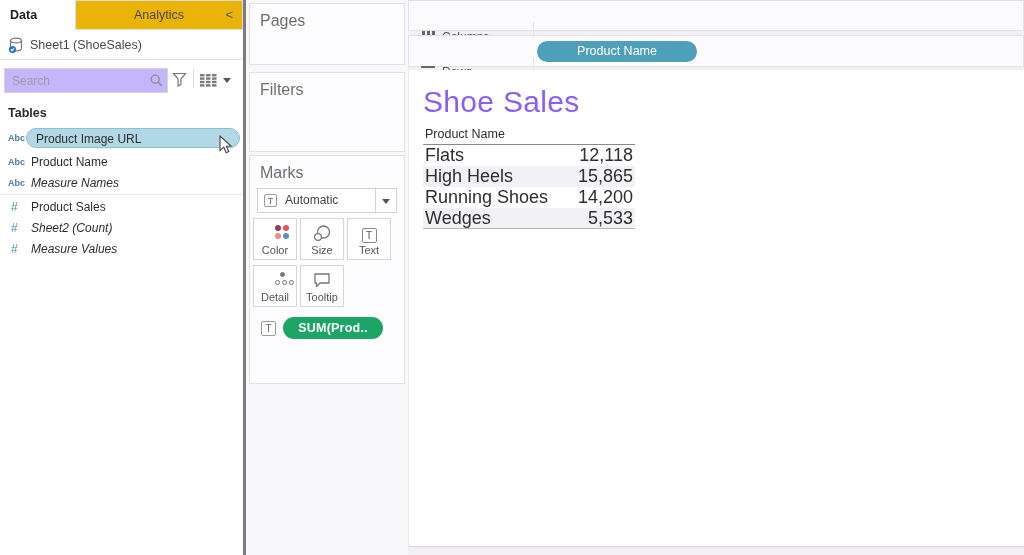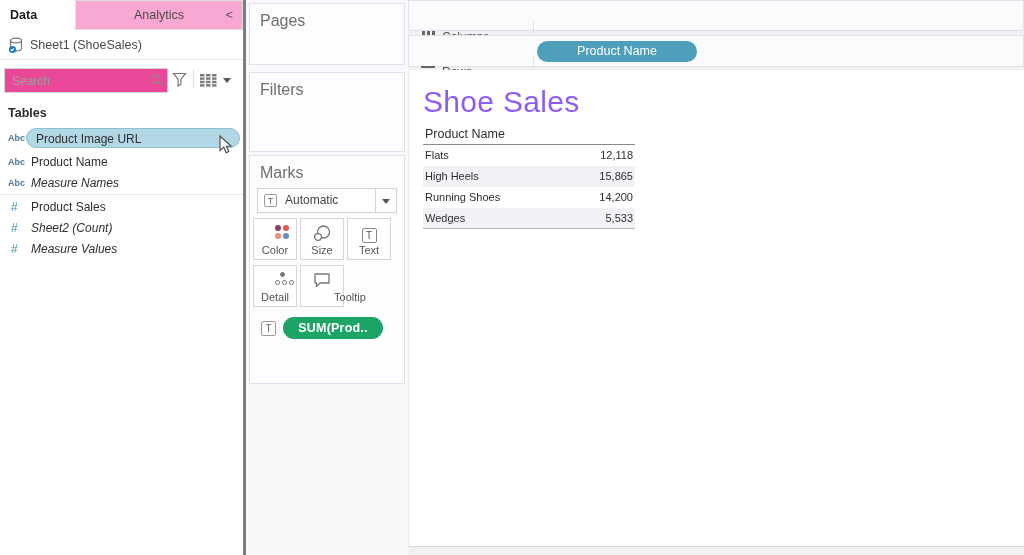--- a/index.html
+++ b/index.html
@@ -5,30 +5,30 @@
   * { margin:0; padding:0; box-sizing:border-box; }
   html,body { width:1024px; height:555px; }
   body { font-family:"Liberation Sans", sans-serif; background:#f2f0f3; overflow:hidden; }
   #app { position:relative; width:1024px; height:555px; background:#f2f0f3; }
 
   
   .left-panel { position:absolute; left:0; top:0; width:243px; height:555px; background:#ffffff; }
   .tabbar { position:absolute; left:0; top:0; width:243px; height:30px; background:#fff; }
   .tab-data { position:absolute; left:0; top:0; width:75px; height:30px; background:#fff;
               font-size:12.5px; font-weight:bold; color:#1d1d1d; line-height:30px; padding-left:10px; }
-  .tab-analytics { position:absolute; left:75px; top:0; width:168px; height:30px; background:#f9a8d4;
+  .tab-analytics { position:absolute; left:75px; top:0; width:168px; height:30px; background:#eab308;
               border:1px solid #dddcde; font-size:12.5px; color:#4a4a4a; line-height:28px; text-align:center; }
   .collapse-chevron { position:absolute; right:9px; top:0; line-height:28px; color:#555; font-size:13px; }
   .datasource-row { position:absolute; left:0; top:30px; width:243px; height:30px; border-bottom:1px solid #e5e4e6; }
   .ds-icon { position:absolute; left:8px; top:7px; }
   .ds-label { position:absolute; left:30px; top:0; line-height:30px; font-size:12.5px; color:#4a4a4a; }
 
   .search-row { position:absolute; left:0; top:60px; width:243px; height:37px; }
   .search-input { position:absolute; left:4px; top:8px; width:164px; height:25px; border:1px solid #d5d4d6;
-                  background:#ec4899; font-size:12px; color:#333; padding:0 22px 0 7px; outline:none;
+                  background:#c4b5fd; font-size:12px; color:#333; padding:0 22px 0 7px; outline:none;
                   font-family:"Liberation Sans", sans-serif; }
   .search-input::placeholder { color:#9e9e9e; }
   .search-glass { position:absolute; left:150px; top:13px; }
   .funnel-icon { position:absolute; left:172px; top:12px; }
   .search-divider { position:absolute; left:193px; top:9px; width:1px; height:19px; background:#dddddd; }
   .grid-icon { position:absolute; left:200px; top:13px; }
   .caret-down-sm { position:absolute; left:223px; top:18px; width:0; height:0;
                    border-left:4px solid transparent; border-right:4px solid transparent; border-top:5px solid #555; }
 
   .tables-heading { position:absolute; left:8px; top:106px; font-size:12.5px; font-weight:bold; color:#2b2b2b; }
@@ -63,21 +63,21 @@
   .mark-dropdown-caretbox .caret { position:absolute; left:6px; top:10px; width:0; height:0;
         border-left:4px solid transparent; border-right:4px solid transparent; border-top:5px solid #555; }
 
   .mark-btn { position:absolute; width:44px; height:42px; background:#fff; border:1px solid #d6d5d9; }
   .mark-btn-label { position:absolute; bottom:3px; width:100%; text-align:center; font-size:11px; color:#555; }
   .mark-btn-icon { position:absolute; top:6px; left:0; width:100%; height:18px; text-align:center; }
   .btn-color   { left:253px; top:218px; }
   .btn-size    { left:300px; top:218px; }
   .btn-text    { left:347px; top:218px; }
   .btn-detail  { left:253px; top:265px; }
-  .btn-tooltip { left:300px; top:265px;padding-left:28px; }
+  .btn-tooltip { left:300px; top:265px; }
 
   .color-dots { position:relative; width:14px; height:14px; margin:1px auto 0; }
   .color-dots i { position:absolute; width:6px; height:6px; border-radius:50%; }
   .cd1 { left:0; top:0; background:#8c3f5e; }
   .cd2 { left:8px; top:0; background:#e4554f; }
   .cd3 { left:0; top:8px; background:#ed8d7c; }
   .cd4 { left:8px; top:8px; background:#6291bd; }
   .text-glyph-box { display:inline-block; width:15px; height:15px; border:1px solid #888; border-radius:2px;
                     font-size:10px; line-height:14px; color:#555; background:#fff; }
   .detail-dots { position:relative; width:20px; height:15px; margin:1px auto 0; }
@@ -111,21 +111,21 @@
                background:#4e9fba; color:#fff; font-size:12.5px; text-align:center; line-height:21px; }
 
   
   .canvas { position:absolute; left:408px; top:70px; width:616px; height:477px; background:#fff;
             border-left:1px solid #eceaee; border-bottom:1px solid #d8d6da; }
   .viz-title { position:absolute; left:14px; top:15px; font-size:30px; font-weight:300; color:#8b5cf6;
                letter-spacing:0.3px; }
   .crosstab { position:absolute; left:14px; top:54px; width:212px; }
   .ct-header { height:21px; line-height:21px; font-size:12.5px; color:#2e2e2e; border-bottom:1px solid #8a8a8a;
                padding-left:2px; }
-  .ct-row { display:flex; height:21px; line-height:21px; font-size:11px; color:#2e2e2e; }
+  .ct-row { display:flex; height:21px; line-height:21px; font-size:18px; color:#2e2e2e; }
   .ct-row.band { background:#f2f1f6;justify-content:flex-end; }
   .ct-name { flex:1; padding-left:2px; }
   .ct-value { width:70px; text-align:right; padding-right:2px; }
   .ct-bottom { border-bottom:1px solid #b7b5ba; }
 
   .cursor { position:absolute; left:219px; top:135px; z-index:50; }
 </style>
 </head>
 <body>
 

